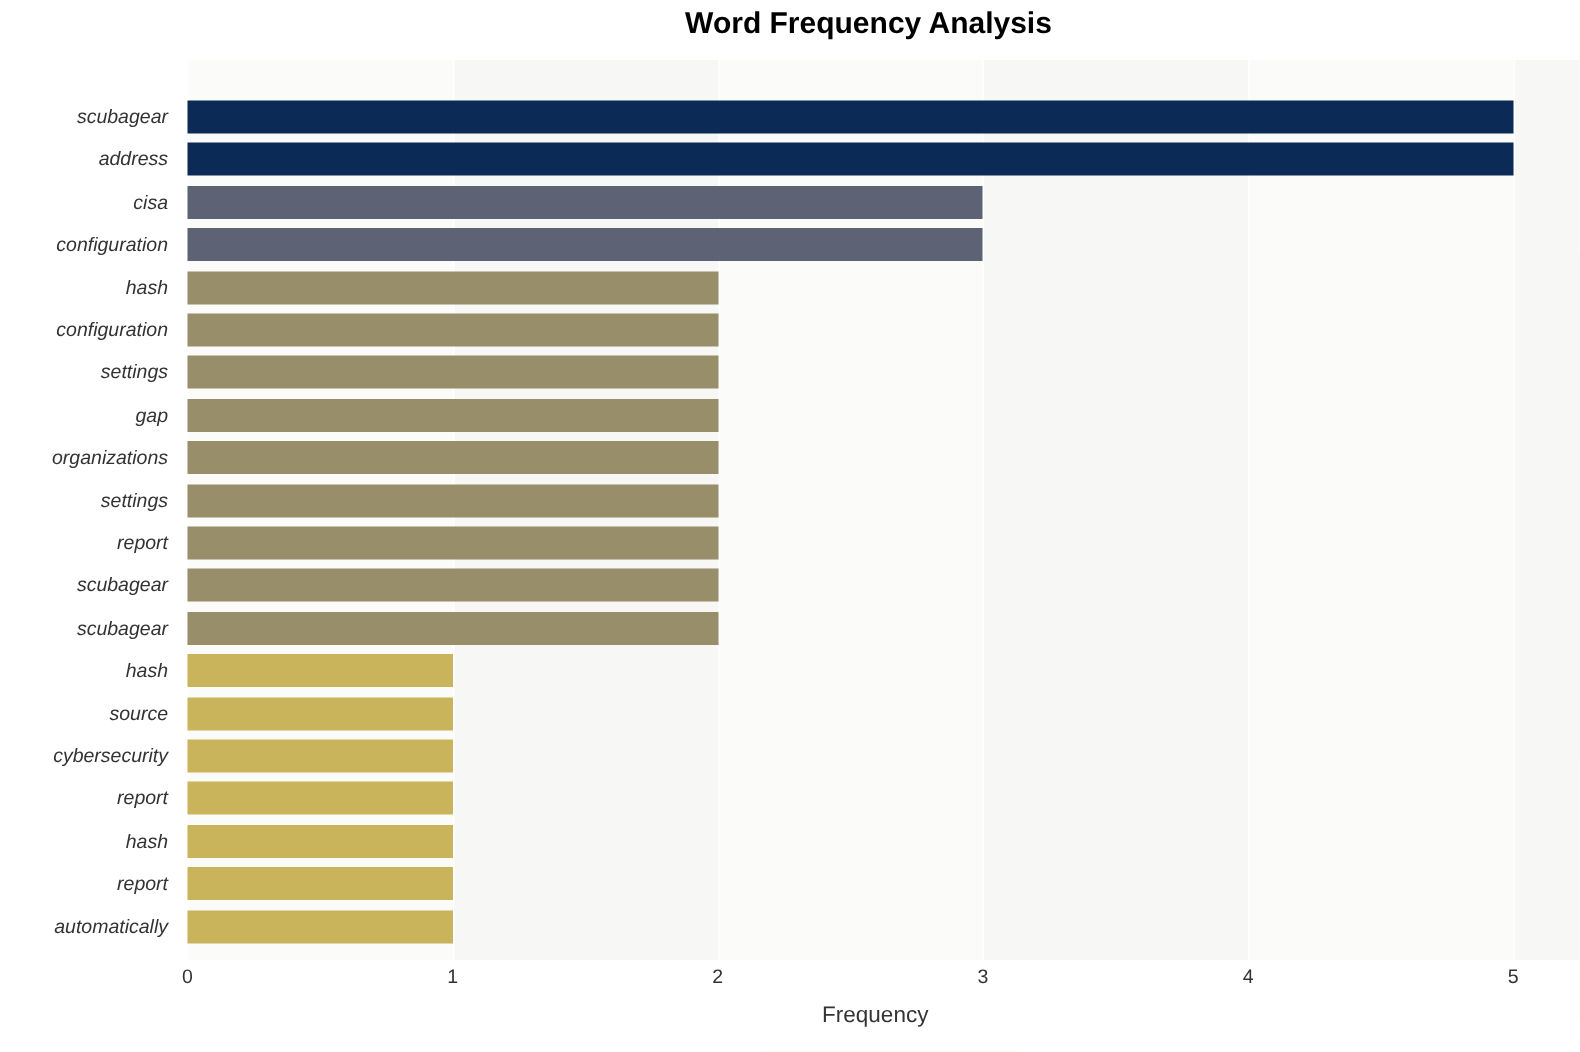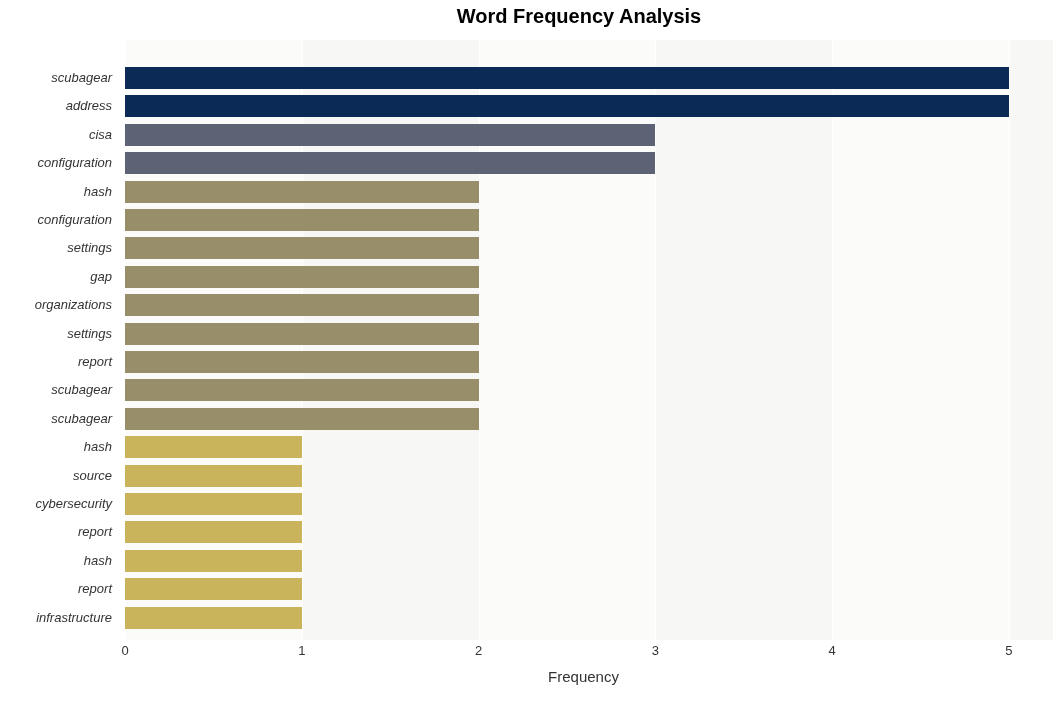--- a/index.html
+++ b/index.html
@@ -131,20 +131,20 @@
     <div class="y-label" style="top: 317.6px;">settings</div>
     <div class="y-label" style="top: 346px;">report</div>
     <div class="y-label" style="top: 374.4px;">scubagear</div>
     <div class="y-label" style="top: 402.8px;">scubagear</div>
     <div class="y-label" style="top: 431.2px;">hash</div>
     <div class="y-label" style="top: 459.6px;">source</div>
     <div class="y-label" style="top: 488px;">cybersecurity</div>
     <div class="y-label" style="top: 516.4px;">report</div>
     <div class="y-label" style="top: 544.8px;">hash</div>
     <div class="y-label" style="top: 573.2px;">report</div>
-    <div class="y-label" style="top: 601.6px;">infrastructure</div>
+    <div class="y-label" style="top: 601.6px;">automatically</div>
     <div class="x-tick" style="left: 115px;">0</div>
     <div class="x-tick" style="left: 291.762px;">1</div>
     <div class="x-tick" style="left: 468.524px;">2</div>
     <div class="x-tick" style="left: 645.286px;">3</div>
     <div class="x-tick" style="left: 822.048px;">4</div>
     <div class="x-tick" style="left: 998.81px;">5</div>
   </div>
 
 </body></html>

